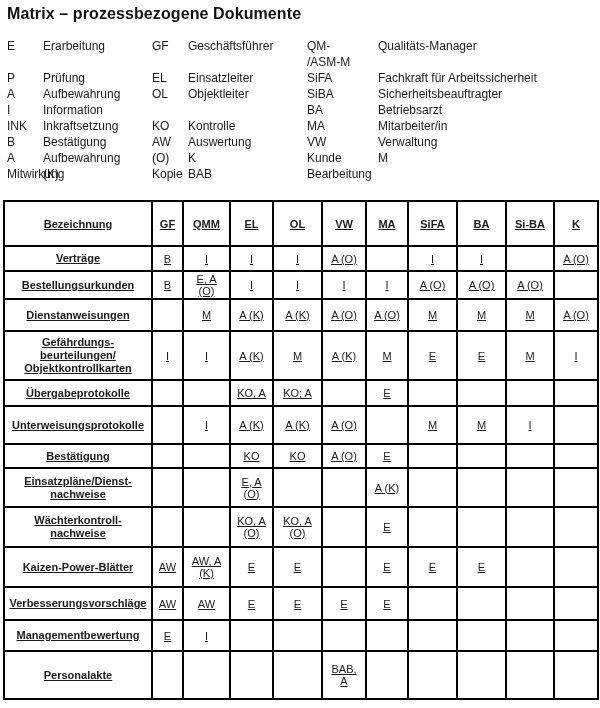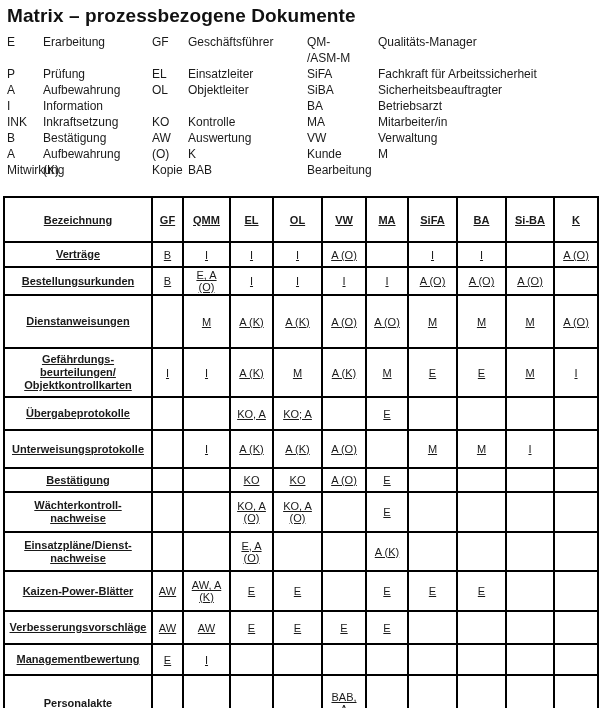--- a/index.html
+++ b/index.html
@@ -4,22 +4,22 @@
 <style>
   * { box-sizing: border-box; margin: 0; padding: 0; }
   html, body { background: #fff; }
   body {
     width: 600px; height: 708px; overflow: hidden;
     font-family: "Liberation Sans", sans-serif;
     color: #1a1a1a;
   }
   .page { padding: 5px 0 0 0; }
   .title {
-    font-size: 19px; font-weight: bold; color: #111;
-    margin: 0 0 7px 7px; letter-spacing: 0.1px;
+    font-size: 16px; font-weight: bold; color: #111;
+    margin: 0 0 15px 7px; letter-spacing: 0.1px;
   }
   .legend {
     display: grid;
     grid-template-columns: 36px 109px 36px 119px 71px auto;
     margin-left: 7px;
     font-size: 12px; line-height: 16px;
   }
   .legend span { white-space: nowrap; }
   table.matrix {
     border-collapse: collapse; table-layout: fixed;
@@ -150,21 +150,21 @@
 (O)</td>
           <td>I</td>
           <td>I</td>
           <td>I</td>
           <td>I</td>
           <td>A (O)</td>
           <td>A (O)</td>
           <td>A (O)</td>
           <td></td>
       </tr>
-      <tr style="height:53px">
+      <tr style="height:32px">
         <td class="rl">Dienstanweisungen</td>
         <td></td>
           <td>M</td>
           <td>A (K)</td>
           <td>A (K)</td>
           <td>A (O)</td>
           <td>A (O)</td>
           <td>M</td>
           <td>M</td>
           <td>M</td>
@@ -178,21 +178,21 @@
           <td>I</td>
           <td>A (K)</td>
           <td>M</td>
           <td>A (K)</td>
           <td>M</td>
           <td>E</td>
           <td>E</td>
           <td>M</td>
           <td>I</td>
       </tr>
-      <tr style="height:33px">
+      <tr style="height:26px">
         <td class="rl">Übergabeprotokolle</td>
         <td></td>
           <td></td>
           <td>KO, A</td>
           <td>KO; A</td>
           <td></td>
           <td>E</td>
           <td></td>
           <td></td>
           <td></td>
@@ -212,51 +212,51 @@
           <td></td>
       </tr>
       <tr style="height:24px">
         <td class="rl">Bestätigung</td>
         <td></td>
           <td></td>
           <td>KO</td>
           <td>KO</td>
           <td>A (O)</td>
           <td>E</td>
+          <td></td>
+          <td></td>
+          <td></td>
+          <td></td>
+      </tr>
+      <tr style="height:39px">
+        <td class="rl">Einsatzpläne/Dienst-
+nachweise</td>
+        <td></td>
+          <td></td>
+          <td>E, A
+(O)</td>
+          <td></td>
+          <td></td>
+          <td>A (K)</td>
           <td></td>
           <td></td>
           <td></td>
           <td></td>
       </tr>
       <tr style="height:40px">
         <td class="rl">Wächterkontroll-
 nachweise</td>
         <td></td>
           <td></td>
           <td>KO, A
 (O)</td>
           <td>KO, A
 (O)</td>
           <td></td>
           <td>E</td>
-          <td></td>
-          <td></td>
-          <td></td>
-          <td></td>
-      </tr>
-      <tr style="height:39px">
-        <td class="rl">Einsatzpläne/Dienst-
-nachweise</td>
-        <td></td>
-          <td></td>
-          <td>E, A
-(O)</td>
-          <td></td>
-          <td></td>
-          <td>A (K)</td>
           <td></td>
           <td></td>
           <td></td>
           <td></td>
       </tr>
       <tr style="height:40px">
         <td class="rl">Kaizen-Power-Blätter</td>
         <td>AW</td>
           <td>AW, A
 (K)</td>
@@ -288,21 +288,21 @@
           <td>I</td>
           <td></td>
           <td></td>
           <td></td>
           <td></td>
           <td></td>
           <td></td>
           <td></td>
           <td></td>
       </tr>
-      <tr style="height:56px">
+      <tr style="height:48px">
         <td class="rl">Personalakte</td>
         <td></td>
           <td></td>
           <td></td>
           <td></td>
           <td>BAB,
 A</td>
           <td></td>
           <td></td>
           <td></td>

